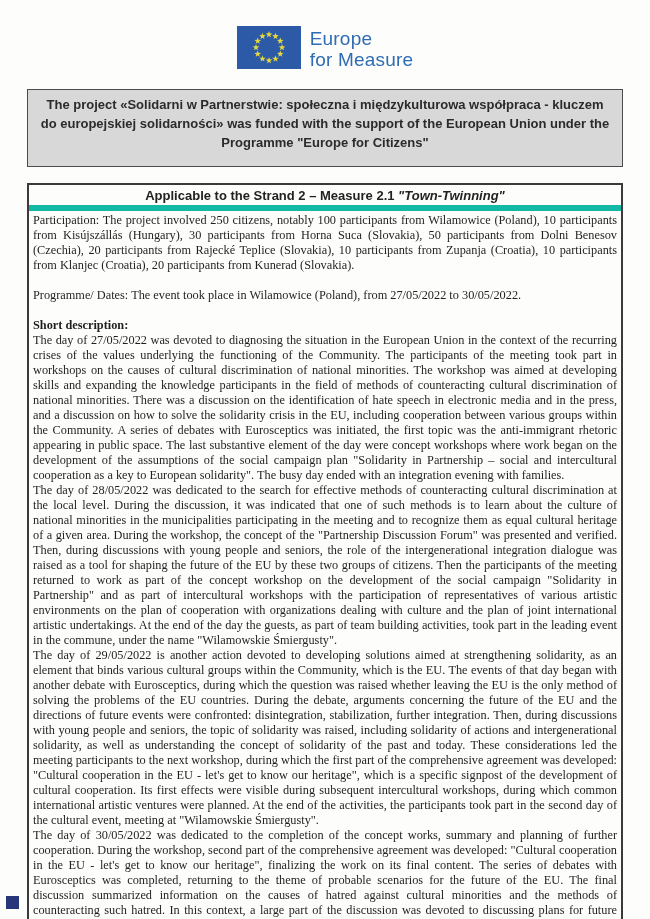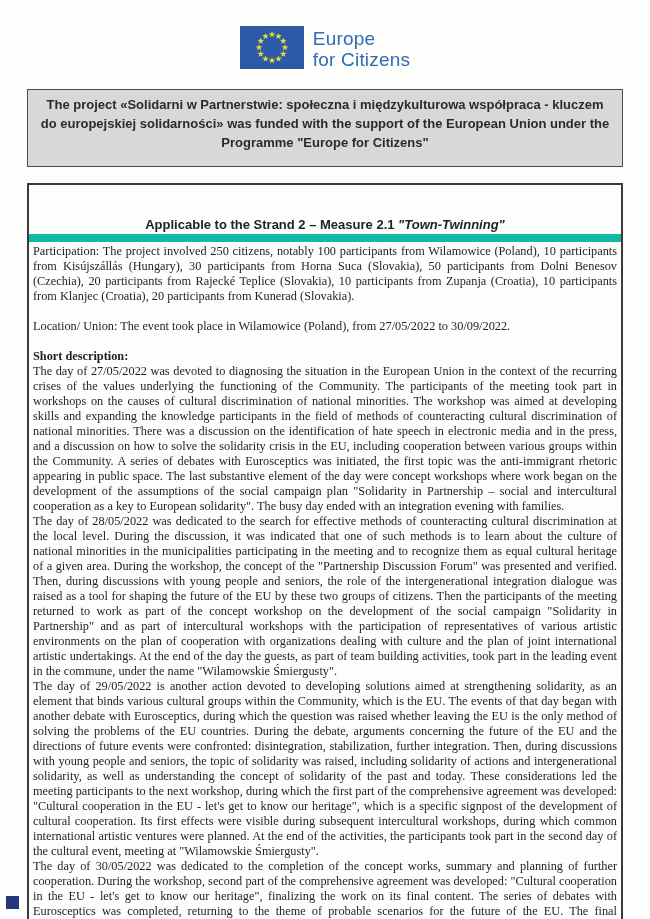--- a/index.html
+++ b/index.html
@@ -10,23 +10,23 @@
   .logo svg{display:block;}
   .logo-text{font-family:"Liberation Sans","DejaVu Sans",sans-serif;font-size:19px;
              line-height:21px;color:#2f6cb3;padding-top:2px;letter-spacing:0.2px;}
   
   .banner{margin:19px 27px 0;background:#d8d8d8;border:1px solid #4b4b4b;
           padding:5px 10px 14px;text-align:center;
           font-family:"Liberation Sans","DejaVu Sans",sans-serif;
           font-weight:bold;font-size:13px;line-height:19px;color:#2b2b2b;}
   
   .content-box{margin:16px 27px 0;border:2px solid #3a3a3a;background:#fdfdfc;}
-  .strand-heading{border-bottom:8px solid #14b8a6;text-align:center;padding:3px 4px 2px;
+  .strand-heading{border-bottom:6px solid #14b8a6;text-align:center;padding:3px 4px 2px;
           font-family:"Liberation Sans","DejaVu Sans",sans-serif;
-          font-weight:bold;font-size:13px;color:#222;margin-top:29px;}
+          font-weight:bold;font-size:13px;color:#222;}
   .strand-heading .em{font-style:italic;}
   .box-body{padding:2px 4px 3px;font-size:12.3px;line-height:15px;text-align:justify;}
   .box-body p{margin:0;}
   .gap-above{margin-top:15px !important;}
   .b{font-weight:normal;}
   .lead-bold{font-weight:bold;}
   
   .corner-mark{position:absolute;left:6px;top:896px;width:13px;height:13px;background:#273579;}
 </style>
 </head>
@@ -48,33 +48,33 @@
       <use href="#st" x="20.74" y="28"></use>
       <use href="#st" x="19" y="21.5"></use>
       <use href="#st" x="20.74" y="15"></use>
       <use href="#st" x="25.5" y="10.24"></use>
       <use href="#st" x="32" y="8.5"></use>
       <use href="#st" x="38.5" y="10.24"></use>
       <use href="#st" x="43.26" y="15"></use>
     </svg>
     <div class="logo-text">
       <div>Europe</div>
-      <div>for Citizens</div>
+      <div>for Measure</div>
     </div>
   </div>
 
   <div class="banner">The project «Solidarni w Partnerstwie: społeczna i międzykulturowa współpraca - kluczem do europejskiej solidarności» was funded with the support of the European Union under the Programme "Europe for Citizens"</div>
 
   <div class="content-box">
     <div class="strand-heading">
       <span>Applicable to the Strand 2 – Measure 2.1 </span><span class="em">"Town-Twinning"</span>
     </div>
     <div class="box-body">
       <p><span class="b">Participation:</span><span> The project involved 250 citizens, notably 100 participants from Wilamowice </span><span class="b">(Poland)</span><span>, 10 participants from Kisújszállás </span><span class="b">(Hungary)</span><span>, 30 participants from Horna Suca </span><span class="b">(Slovakia)</span><span>, 50 participants from Dolni Benesov </span><span class="b">(Czechia)</span><span>, 20 participants from Rajecké Teplice </span><span class="b">(Slovakia)</span><span>, 10 participants from Zupanja </span><span class="b">(Croatia)</span><span>, 10 participants from Klanjec </span><span class="b">(Croatia)</span><span>, 20 participants from Kunerad </span><span class="b">(Slovakia)</span><span>.</span></p>
-      <p class="gap-above"><span class="b">Location/ Union:</span><span> The event took place in Wilamowice (Poland), from 27/05/2022 to 30/09/2022.</span></p>
+      <p class="gap-above"><span class="b">Programme/ Dates:</span><span> The event took place in Wilamowice (Poland), from 27/05/2022 to 30/05/2022.</span></p>
       <p class="gap-above lead-bold">Short description:</p>
       <p><span>The day of </span><span class="b">27/05/2022</span><span> was devoted to diagnosing the situation in the European Union in the context of the recurring crises of the values underlying the functioning of the Community. The participants of the meeting took part in workshops on the causes of cultural discrimination of national minorities. The workshop was aimed at developing skills and expanding the knowledge participants in the field of methods of counteracting cultural discrimination of national minorities. There was a discussion on the identification of hate speech in electronic media and in the press, and a discussion on how to solve the solidarity crisis in the EU, including cooperation between various groups within the Community. A series of debates with Eurosceptics was initiated, the first topic was the anti-immigrant rhetoric appearing in public space. The last substantive element of the day were concept workshops where work began on the development of the assumptions of the social campaign plan "Solidarity in Partnership – social and intercultural cooperation as a key to European solidarity". The busy day ended with an integration evening with families.</span></p>
       <p><span>The day of </span><span class="b">28/05/2022</span><span> was dedicated to the search for effective methods of counteracting cultural discrimination at the local level. During the discussion, it was indicated that one of such methods is to learn about the culture of national minorities in the municipalities participating in the meeting and to recognize them as equal cultural heritage of a given area. During the workshop, the concept of the "Partnership Discussion Forum" was presented and verified. Then, during discussions with young people and seniors, the role of the intergenerational integration dialogue was raised as a tool for shaping the future of the EU by these two groups of citizens. Then the participants of the meeting returned to work as part of the concept workshop on the development of the social campaign "Solidarity in Partnership" and as part of intercultural workshops with the participation of representatives of various artistic environments on the plan of cooperation with organizations dealing with culture and the plan of joint international artistic undertakings. At the end of the day the guests, as part of team building activities, took part in the leading event in the commune, under the name "Wilamowskie Śmiergusty".</span></p>
       <p><span>The day of </span><span class="b">29/05/2022</span><span> is another action devoted to developing solutions aimed at strengthening solidarity, as an element that binds various cultural groups within the Community, which is the EU. The events of that day began with another debate with Eurosceptics, during which the question was raised whether leaving the EU is the only method of solving the problems of the EU countries. During the debate, arguments concerning the future of the EU and the directions of future events were confronted: disintegration, stabilization, further integration. Then, during discussions with young people and seniors, the topic of solidarity was raised, including solidarity of actions and intergenerational solidarity, as well as understanding the concept of solidarity of the past and today. These considerations led the meeting participants to the next workshop, during which the first part of the comprehensive agreement was developed: "Cultural cooperation in the EU - let's get to know our heritage", which is a specific signpost of the development of cultural cooperation. Its first effects were visible during subsequent intercultural workshops, during which common international artistic ventures were planned. At the end of the activities, the participants took part in the second day of the cultural event, meeting at "Wilamowskie Śmiergusty".</span></p>
       <p><span>The day of </span><span class="b">30/05/2022</span><span> was dedicated to the completion of the concept works, summary and planning of further cooperation. During the workshop, second part of the comprehensive agreement was developed: "Cultural cooperation in the EU - let's get to know our heritage", finalizing the work on its final content. The series of debates with Eurosceptics was completed, returning to the theme of probable scenarios for the future of the EU. The final discussion summarized information on the causes of hatred against cultural minorities and the methods of counteracting such hatred. In this context, a large part of the discussion was devoted to discussing plans for future partnership cooperation in the field of culture. The closing events were: a lecture on intercultural dialogue, as a way of understanding other cultures and minorities, and an intercultural workshop on regional creativity as a bridge between the nations of the EU. After the meetings, the guests left Wilamowice and went back home.</span></p>
     </div>
   </div>
 
   <div class="corner-mark"></div>
 </div>

